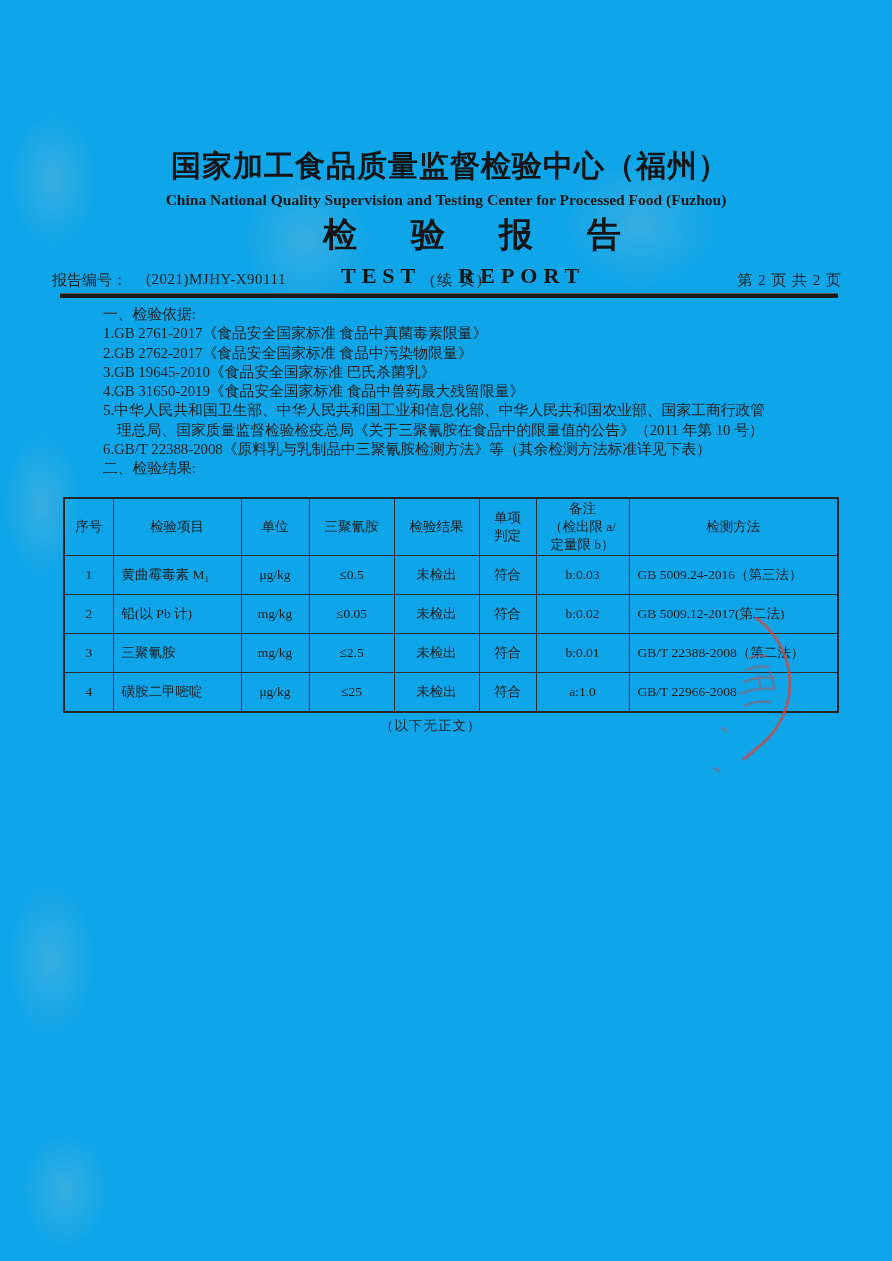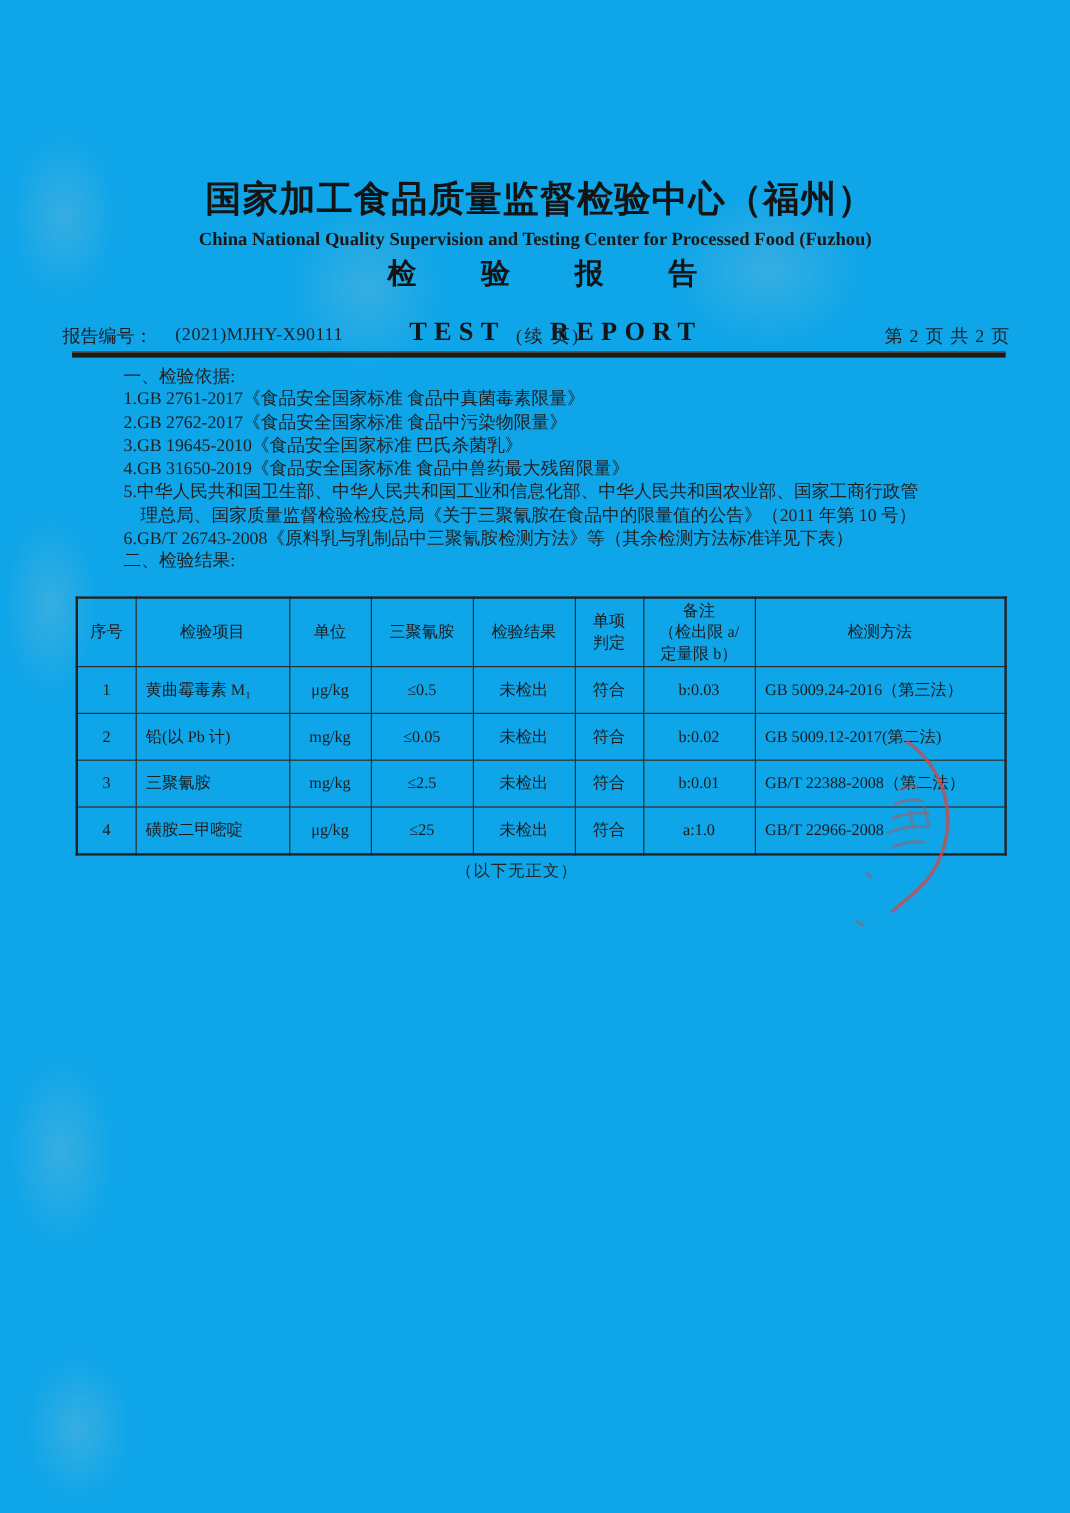--- a/index.html
+++ b/index.html
@@ -5,21 +5,21 @@
   html,body{margin:0;padding:0;background:#fff;}
   .page{
     position:relative;width:892px;height:1261px;background:#0ea5e9;overflow:hidden;
     font-family:Liberation Serif, serif;color:#1f1f1f;
   }
   
   .smudge{position:absolute;border-radius:50%;background:radial-gradient(closest-side,rgba(196,208,196,.22),rgba(196,208,196,0));pointer-events:none;}
   
   .org-cn{position:absolute;left:0;right:0;top:146px;text-align:center;font-size:30px;font-weight:bold;letter-spacing:1px;color:#141414;transform:translateX(4px);}
   .org-en{position:absolute;left:0;right:0;top:191px;text-align:center;font-size:15.5px;font-weight:bold;color:#181818;}
-  .title-cn{position:absolute;left:323px;top:212px;font-size:24px;font-weight:bold;letter-spacing:54px;white-space:nowrap;color:#141414;}
+  .title-cn{position:absolute;left:323px;top:212px;font-size:34px;font-weight:bold;letter-spacing:54px;white-space:nowrap;color:#141414;}
   .title-en{position:absolute;left:341px;top:250px;font-size:22px;font-weight:bold;letter-spacing:6px;word-spacing:26px;white-space:nowrap;color:#141414;margin-top:13px;}
   
   .report-line{position:absolute;left:0;top:271px;width:892px;height:20px;font-size:15px;}
   .rl-label{position:absolute;left:52px;top:0;}
   .rl-number{position:absolute;left:146px;top:0;letter-spacing:.5px;}
   .rl-cont{position:absolute;left:430px;top:0;letter-spacing:2px;}
   .rl-page{position:absolute;right:50px;top:0;letter-spacing:1px;}
   .rule{position:absolute;left:60px;top:293px;width:778px;height:4px;background:#1b1b1b;border-top:1px solid #555;}
   
   .basis{position:absolute;left:103px;top:305px;width:672px;font-size:14.8px;line-height:19.3px;color:#222;}
@@ -69,21 +69,21 @@
   <div class="rule"></div>
 
   <div class="basis">
     <div class="b-head">一、检验依据:</div>
     <div id="basis-items">
         <div class="b-item">1.GB 2761-2017《食品安全国家标准 食品中真菌毒素限量》</div>
         <div class="b-item">2.GB 2762-2017《食品安全国家标准 食品中污染物限量》</div>
         <div class="b-item">3.GB 19645-2010《食品安全国家标准 巴氏杀菌乳》</div>
         <div class="b-item">4.GB 31650-2019《食品安全国家标准 食品中兽药最大残留限量》</div>
         <div class="b-item">5.中华人民共和国卫生部、中华人民共和国工业和信息化部、中华人民共和国农业部、国家工商行政管理总局、国家质量监督检验检疫总局《关于三聚氰胺在食品中的限量值的公告》（2011 年第 10 号）</div>
-        <div class="b-item">6.GB/T 26743-2008《原料乳与乳制品中三聚氰胺检测方法》等（其余检测方法标准详见下表）</div>
+        <div class="b-item">6.GB/T 22388-2008《原料乳与乳制品中三聚氰胺检测方法》等（其余检测方法标准详见下表）</div>
       </div>
     <div class="b-head">二、检验结果:</div>
   </div>
 
   <table class="results">
     <colgroup>
       <col style="width:49px">
         <col style="width:128px">
         <col style="width:68px">
         <col style="width:85px">

